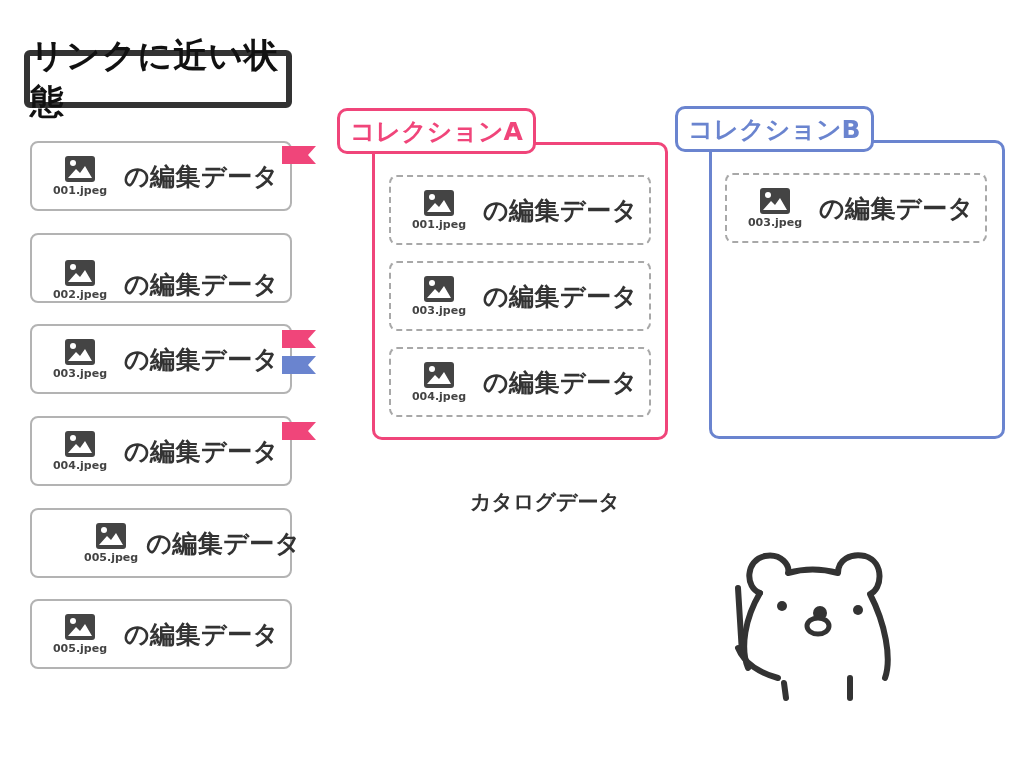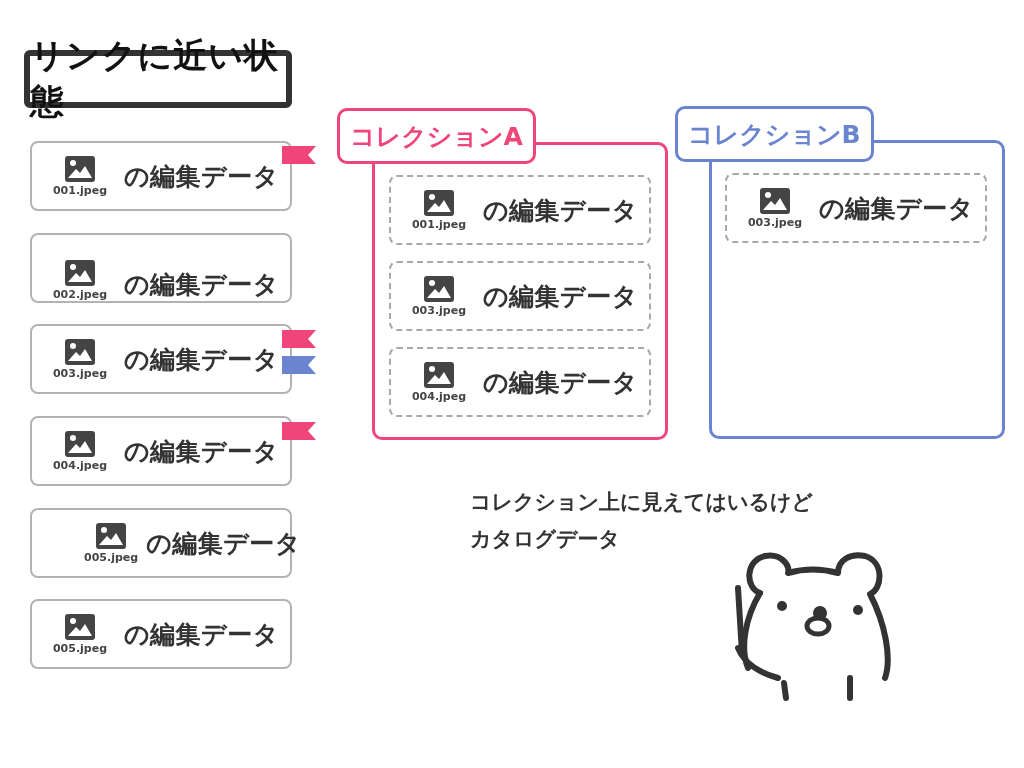--- a/index.html
+++ b/index.html
@@ -13,21 +13,21 @@
           border:2px solid #b3b3b3; border-radius:8px; background:#fff;
           display:flex; align-items:center; }
   .card.dashed { border:2px dashed #a8a8a8; width:262px; height:70px; }
   .thumb { width:72px; display:flex; flex-direction:column; align-items:center; margin-left:12px; }
   .thumb svg { display:block; }
   .fname { font-size:11px; font-weight:bold; color:#444; margin-top:2px; }
   .label { font-size:25px; font-weight:bold; color:#333; margin-left:8px; white-space:nowrap; letter-spacing:0.5px; }
   .flag { position:absolute; width:34px; height:18px; }
   .collection { position:absolute; box-sizing:border-box; border:3px solid; border-radius:10px; background:#fff; }
   .coll-tag { position:absolute; box-sizing:border-box; border:3px solid; border-radius:10px; background:#fff;
-              height:56px; display:flex; align-items:center; padding:0 10px;
+              height:46px; display:flex; align-items:center; padding:0 10px;
               font-size:25px; font-weight:bold; white-space:nowrap; }
   .note { position:absolute; left:470px; top:484px; font-size:21px; font-weight:bold; color:#333; line-height:37px; }
   .bear { position:absolute; left:720px; top:548px; }
 </style>
 </head>
 <body>
 
 <div class="catalog-title">リンクに近い状態</div>
 
 <div>
@@ -176,21 +176,20 @@
           <circle cx="8" cy="7" r="3" fill="#fff"></circle>
           <path d="M3 22 L11 13 L15 17 L20 10 L27 22 Z" fill="#fff"></path>
         </svg>
       </span>
     <span class="fname">003.jpeg</span>
     </div>
   <span class="label">の編集データ</span>
 </div>
 
 <div class="note">
-  <div>コレクション上に見えてはいるけど</div>
   <div>カタログデータ</div>
 </div>
 
 <svg class="bear" width="180" height="160" viewBox="0 0 180 160">
   <g fill="none" stroke="#333" stroke-width="6" stroke-linecap="round" stroke-linejoin="round">
     <path d="M40 45 C25 40 25 12 45 8 C62 5 70 18 68 25 C85 20 100 20 118 25 C118 12 130 5 145 8 C165 14 162 42 150 46 C165 75 172 110 165 130"></path>
     <path d="M40 45 C25 70 20 100 28 120"></path>
     <path d="M130 130 L130 150"></path>
     <path d="M64 135 L66 150"></path>
     <path d="M18 40 L22 105"></path>

